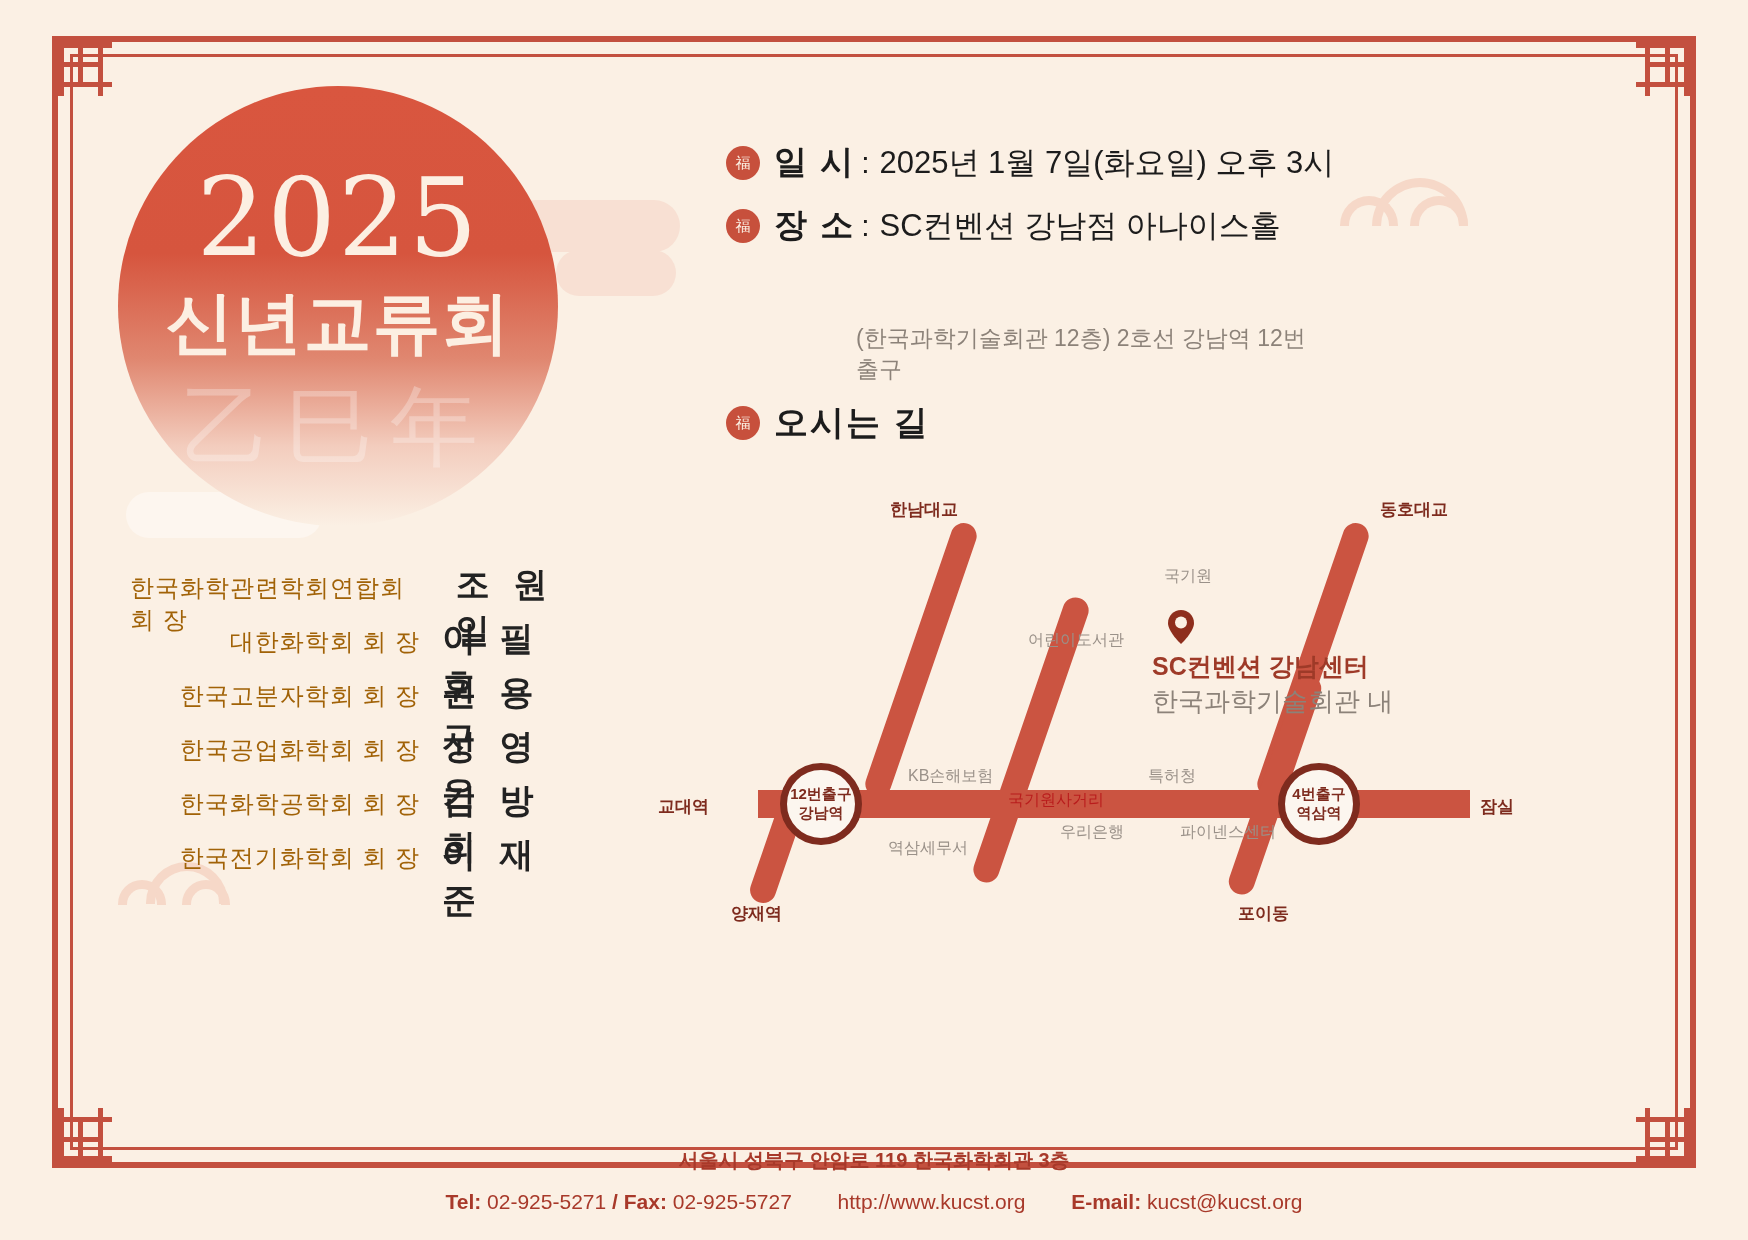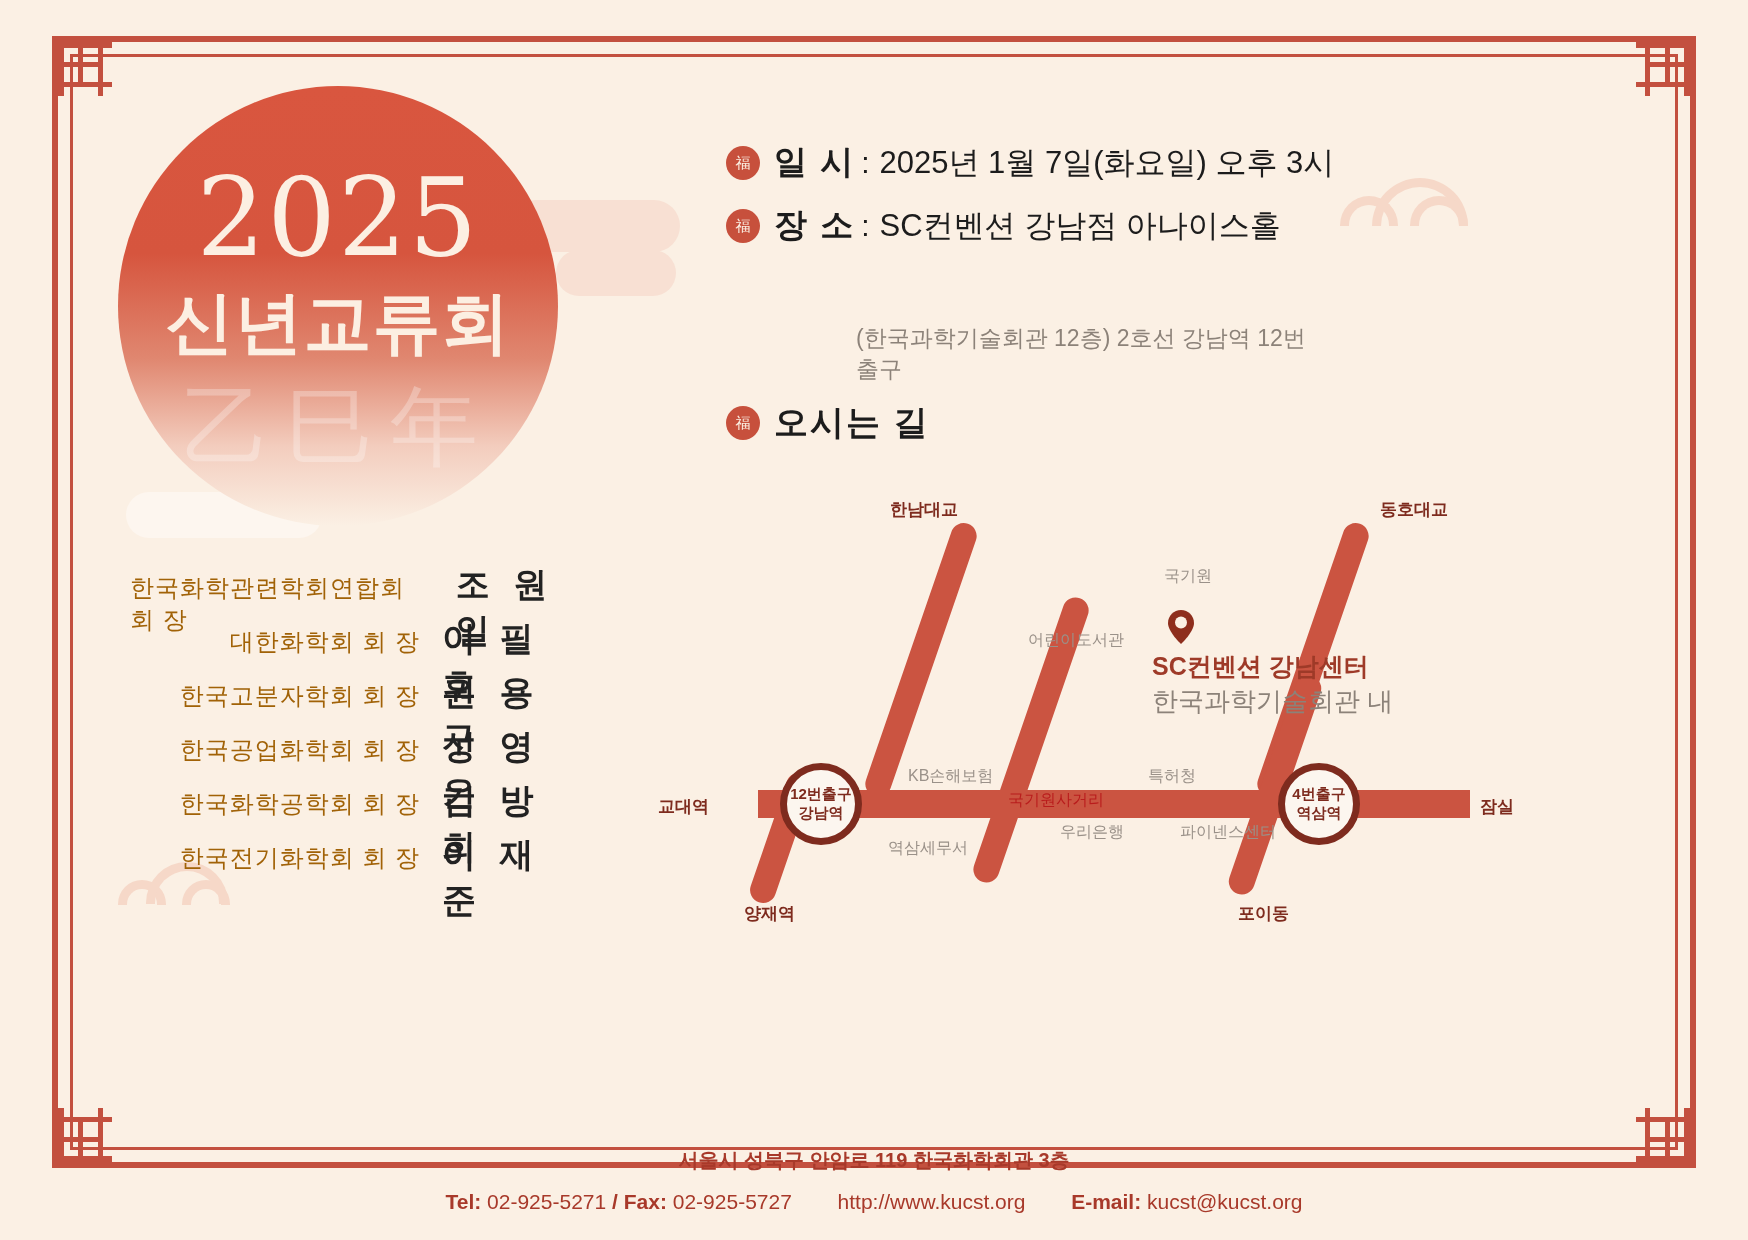--- a/index.html
+++ b/index.html
@@ -228,21 +228,21 @@
   <div class="road road-d" style="left:660px; top:46px; height:288px; transform:rotate(19deg);"></div>
   <div class="road road-d" style="left:622px; top:200px; height:230px; transform:rotate(19deg);"></div>
   <div class="road road-d" style="left:128px; top:300px; height:136px; transform:rotate(19deg);"></div>
 
   <div class="road road-h"></div>
 
   <div class="mlabel-red" style="left:250px; top:28px;">한남대교</div>
   <div class="mlabel-red" style="left:740px; top:28px;">동호대교</div>
   <div class="mlabel-red" style="left:18px; top:325px;">교대역</div>
   <div class="mlabel-red" style="left:840px; top:325px;">잠실</div>
-  <div class="mlabel-red" style="left:104px; top:432px;">양재역</div>
+  <div class="mlabel-red" style="left:91px; top:432px;">양재역</div>
   <div class="mlabel-red" style="left:598px; top:432px;">포이동</div>
 
   <div class="mlabel" style="left:524px; top:96px;">국기원</div>
   <div class="mlabel" style="left:388px; top:160px;">어린이도서관</div>
   <div class="mlabel" style="left:268px; top:296px;">KB손해보험</div>
   <div class="mlabel" style="left:508px; top:296px;">특허청</div>
   <div class="mlabel" style="left:368px; top:320px; color:#b91c1c;">국기원사거리</div>
   <div class="mlabel" style="left:248px; top:352px;margin-top:16px;">역삼세무서</div>
   <div class="mlabel" style="left:420px; top:352px;">우리은행</div>
   <div class="mlabel" style="left:540px; top:352px;">파이넨스센터</div>

